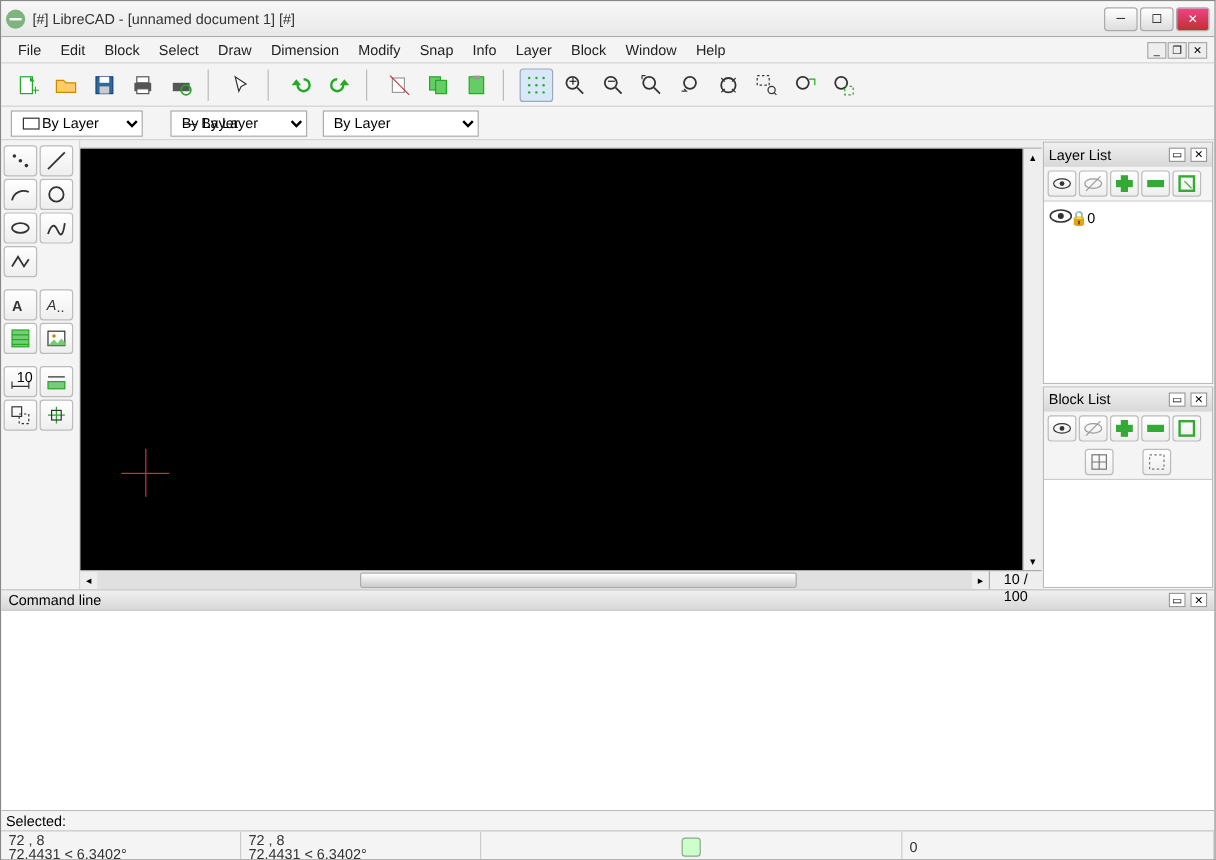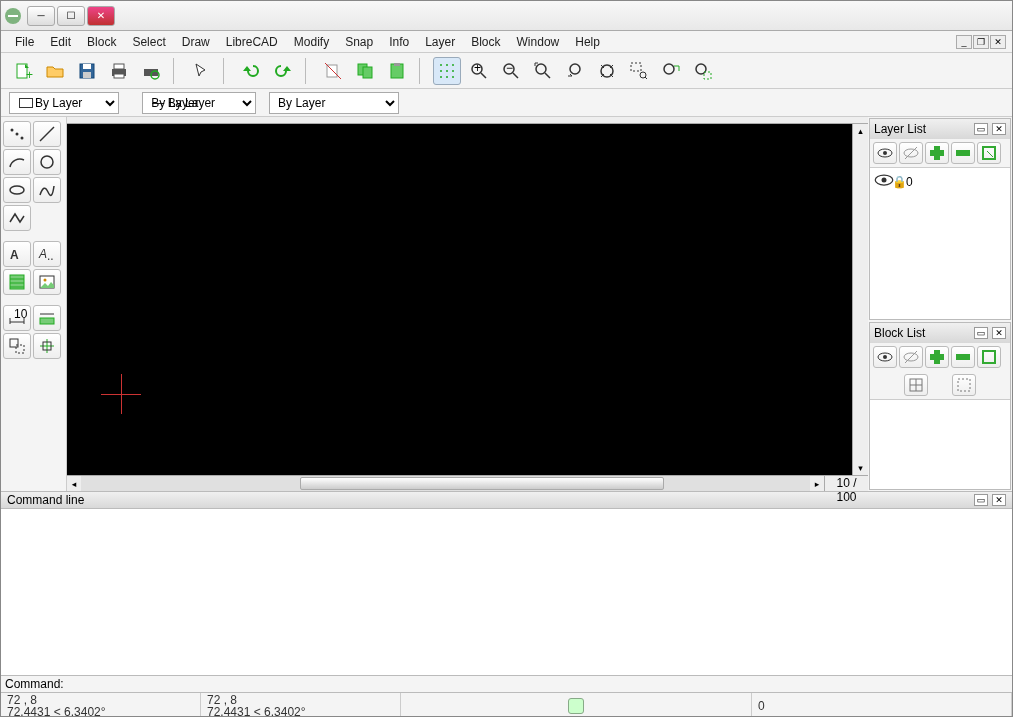--- a/index.html
+++ b/index.html
@@ -79,34 +79,35 @@
 .statusbar .cell.sel { width: 260px; }
 
 
 svg { width: 20px; height: 20px; }
 </style>
 </head>
 <body>
 
 <div class="titlebar">
   <div class="app-icon"></div>
+  <div class="title-text">[#] LibreCAD - [unnamed document 1] [#]</div>
   <div class="win-controls">
     <div class="win-btn">─</div>
     <div class="win-btn">☐</div>
     <div class="win-btn close">✕</div>
   </div>
 </div>
 
 <div class="menubar">
   <div class="menu-item">File</div>
   <div class="menu-item">Edit</div>
   <div class="menu-item">Block</div>
   <div class="menu-item">Select</div>
   <div class="menu-item">Draw</div>
-  <div class="menu-item">LibreCAD</div>
+  <div class="menu-item">Dimension</div>
   <div class="menu-item">Modify</div>
   <div class="menu-item">Snap</div>
   <div class="menu-item">Info</div>
   <div class="menu-item">Layer</div>
   <div class="menu-item">Block</div>
   <div class="menu-item">Window</div>
   <div class="menu-item">Help</div>
   <div class="mdi-controls">
     <div class="mdi-btn">_</div>
     <div class="mdi-btn">❐</div>
@@ -486,21 +487,21 @@
   </div>
 </div>
 
 <div class="cmdline-header">
   <span style="flex:1">Command line</span>
   <div class="pbtn">▭</div>
   <div class="pbtn">✕</div>
 </div>
 <div class="cmd-output"></div>
 <div class="cmd-input-row">
-  <span>Command:</span>
+  <span>Selected:</span>
   <input type="text" style="">
 </div>
 
 <div class="statusbar">
   <div class="cell wide">
     <span>72 , 8</span>
     <span>72.4431 &lt; 6.3402°</span>
   </div>
   <div class="cell wide">
     <span>72 , 8</span>

